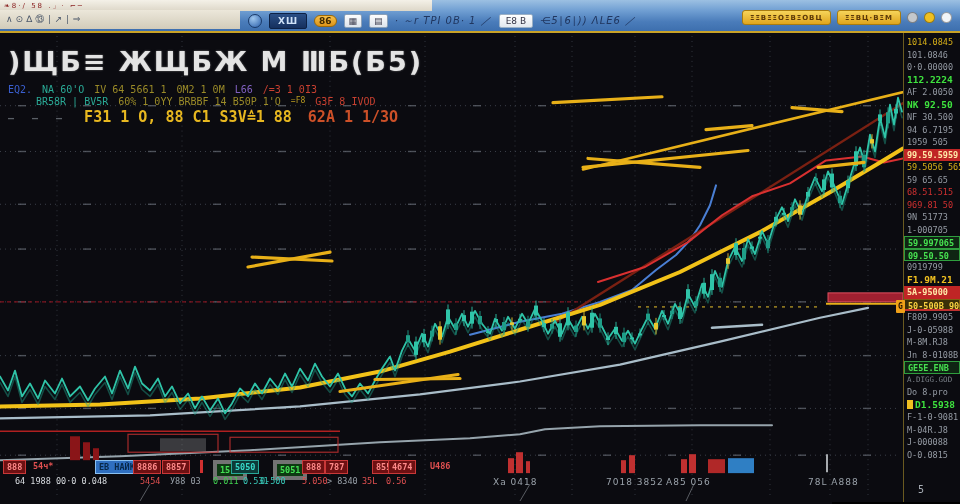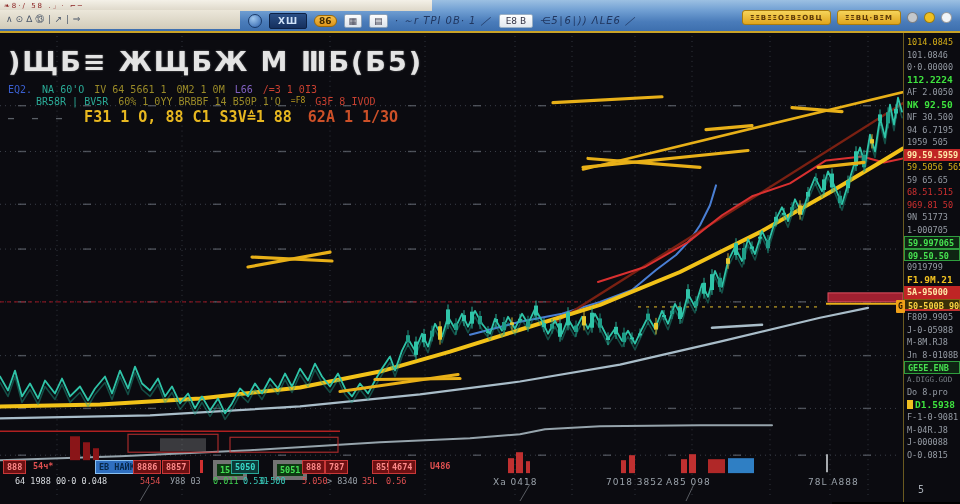--- a/index.html
+++ b/index.html
@@ -464,21 +464,21 @@
           <div class="bval bv-gray" style="left: 170px;">У88 03</div>
           <div class="bval bv-green" style="left: 213px;">0.011</div>
           <div class="bval bv-cyan" style="left: 243px;">0.531</div>
           <div class="bval bv-cyan" style="left: 260px;">0-500</div>
           <div class="bval bv-red" style="left: 302px;">5.050</div>
           <div class="bval bv-gray" style="left: 327px;">&gt; 8340</div>
           <div class="bval bv-red" style="left: 362px;">35L</div>
           <div class="bval bv-red" style="left: 386px;">0.56</div>
           <div class="bdate" style="left: 493px;">Ха 0418</div>
           <div class="bdate" style="left: 606px;">7018 3852</div>
-          <div class="bdate" style="left: 666px;">А85 098</div>
+          <div class="bdate" style="left: 666px;">А85 056</div>
           <div class="bdate" style="left: 808px;">78L А888</div>
         </div>
     </div>
 
     <div class="axis-panel" id="axis-panel">
 
     <div class="ax-row ax-yellow">1014.0845</div>
         <div class="ax-row ax-gray">101.0846</div>
         <div class="ax-row ax-gray">0·0.00000</div>
         <div class="ax-row ax-greenb">112.2224</div>

